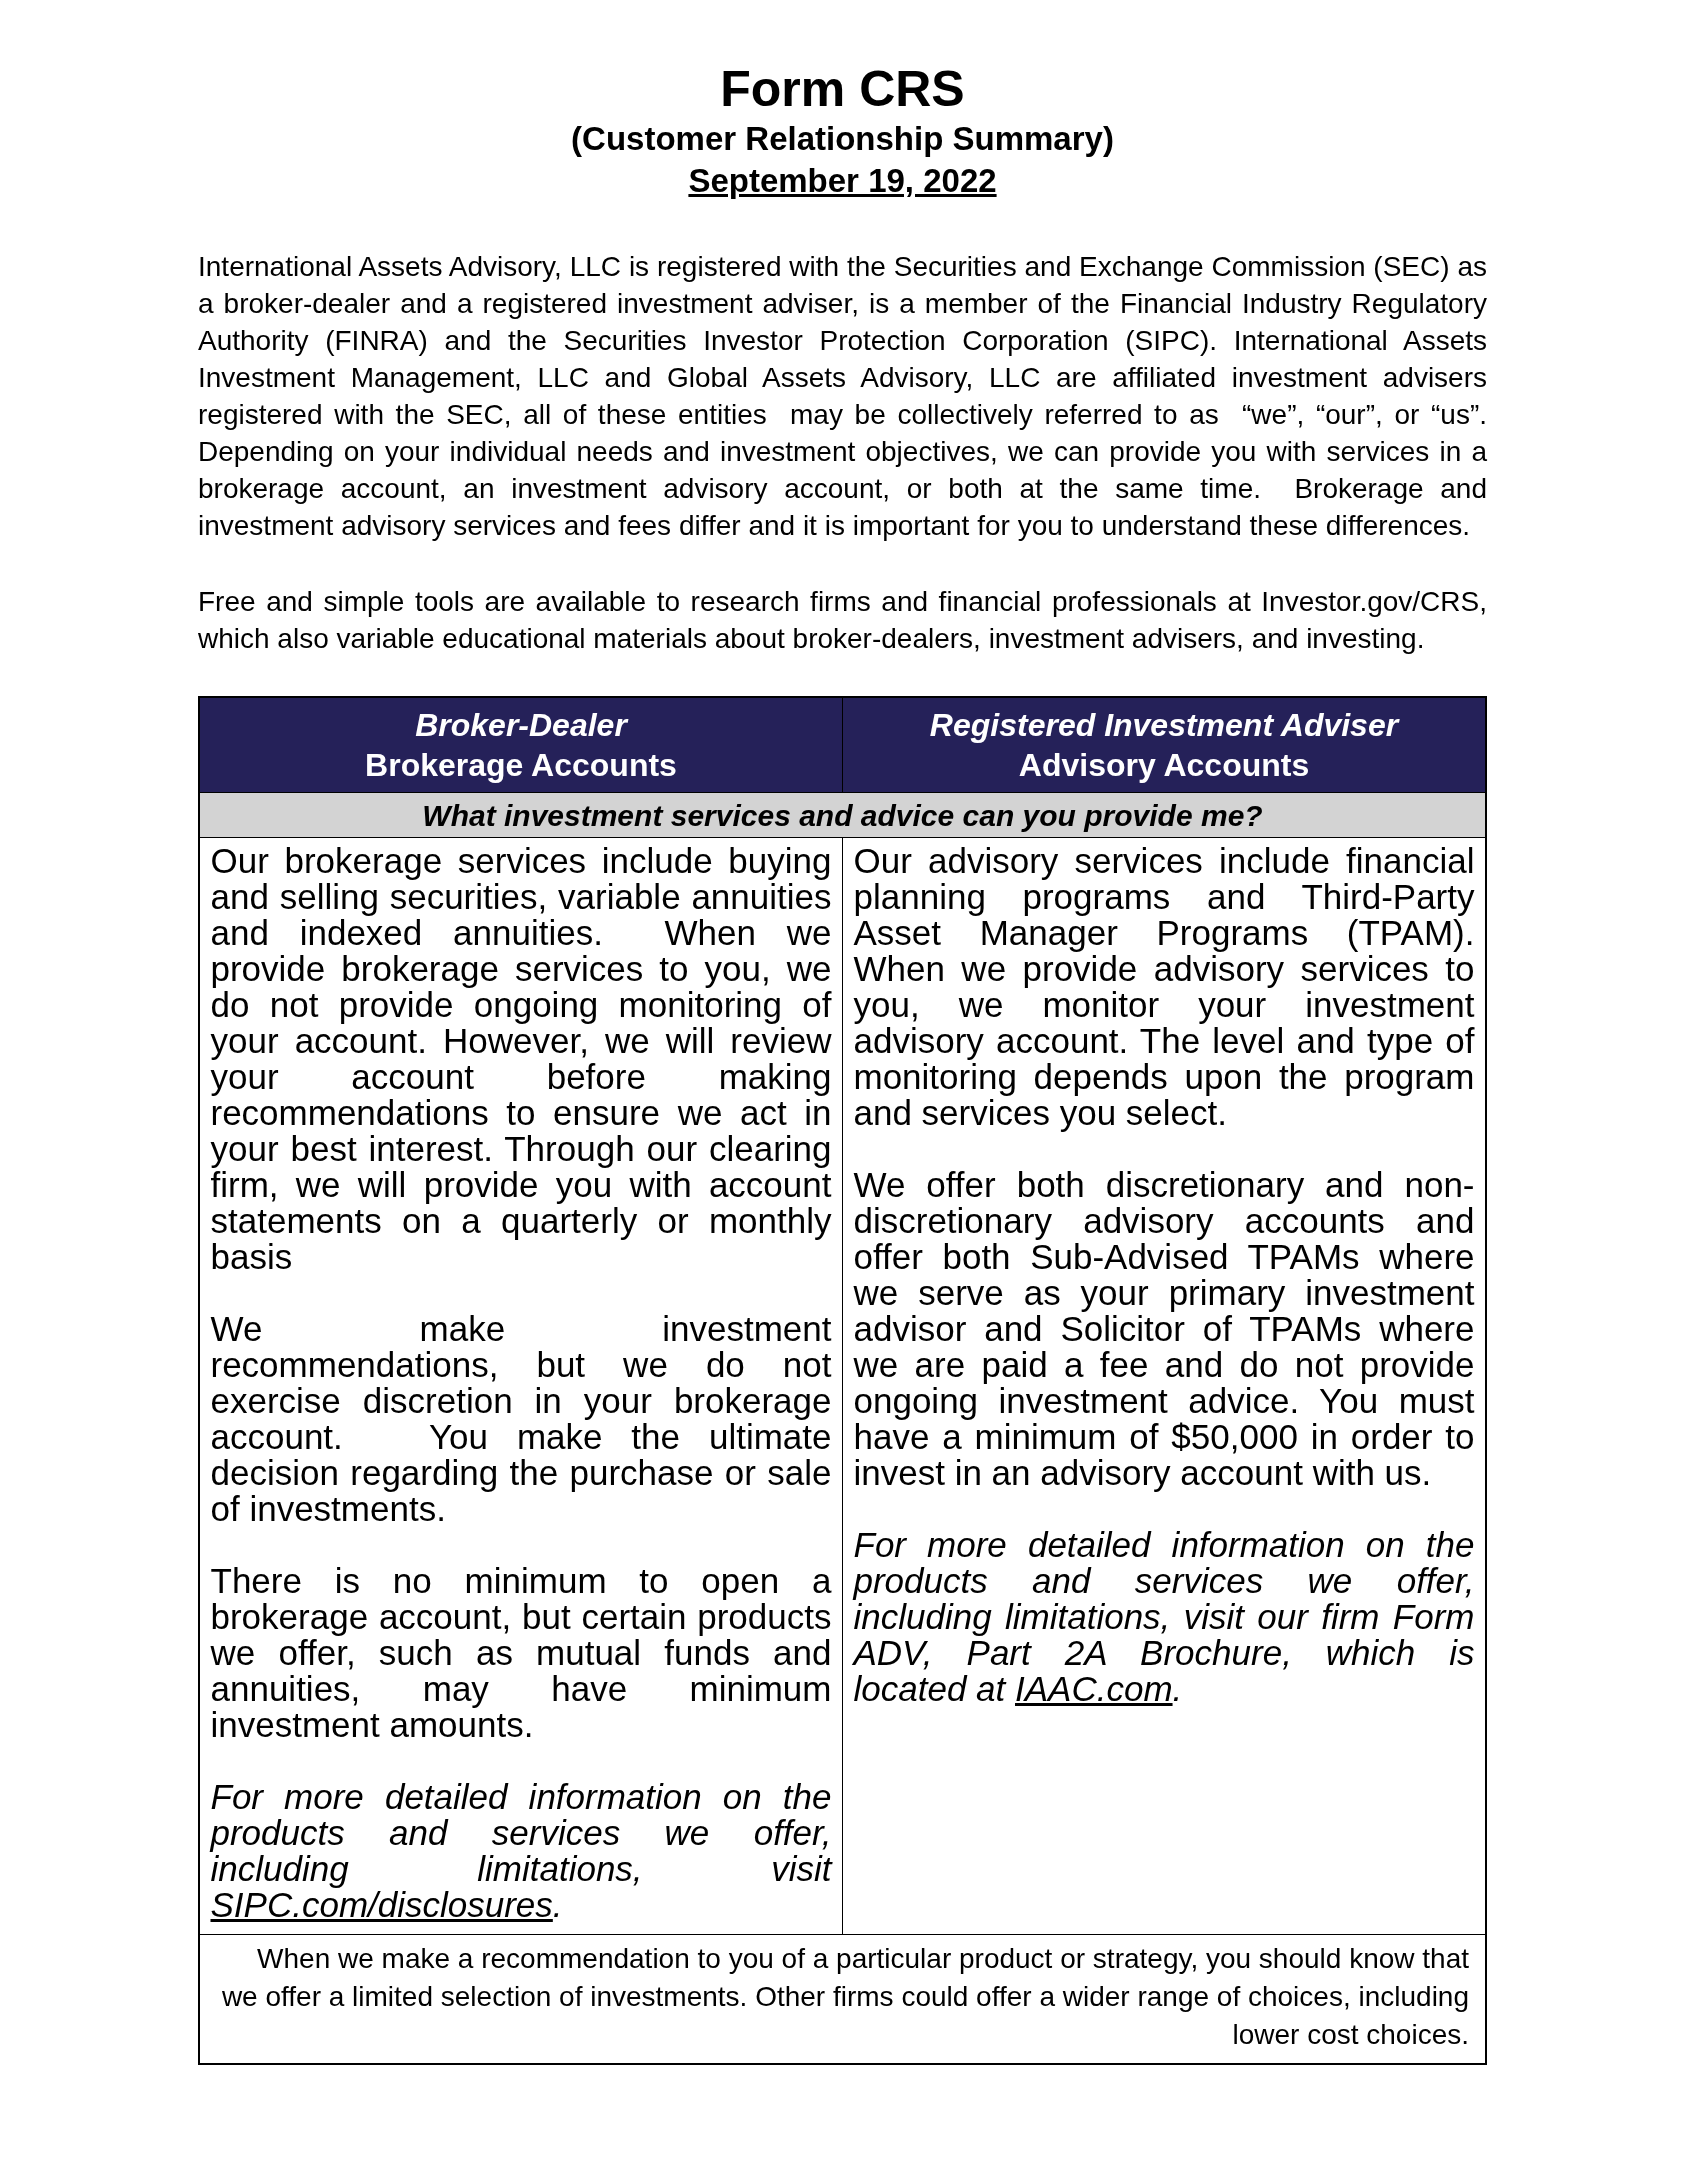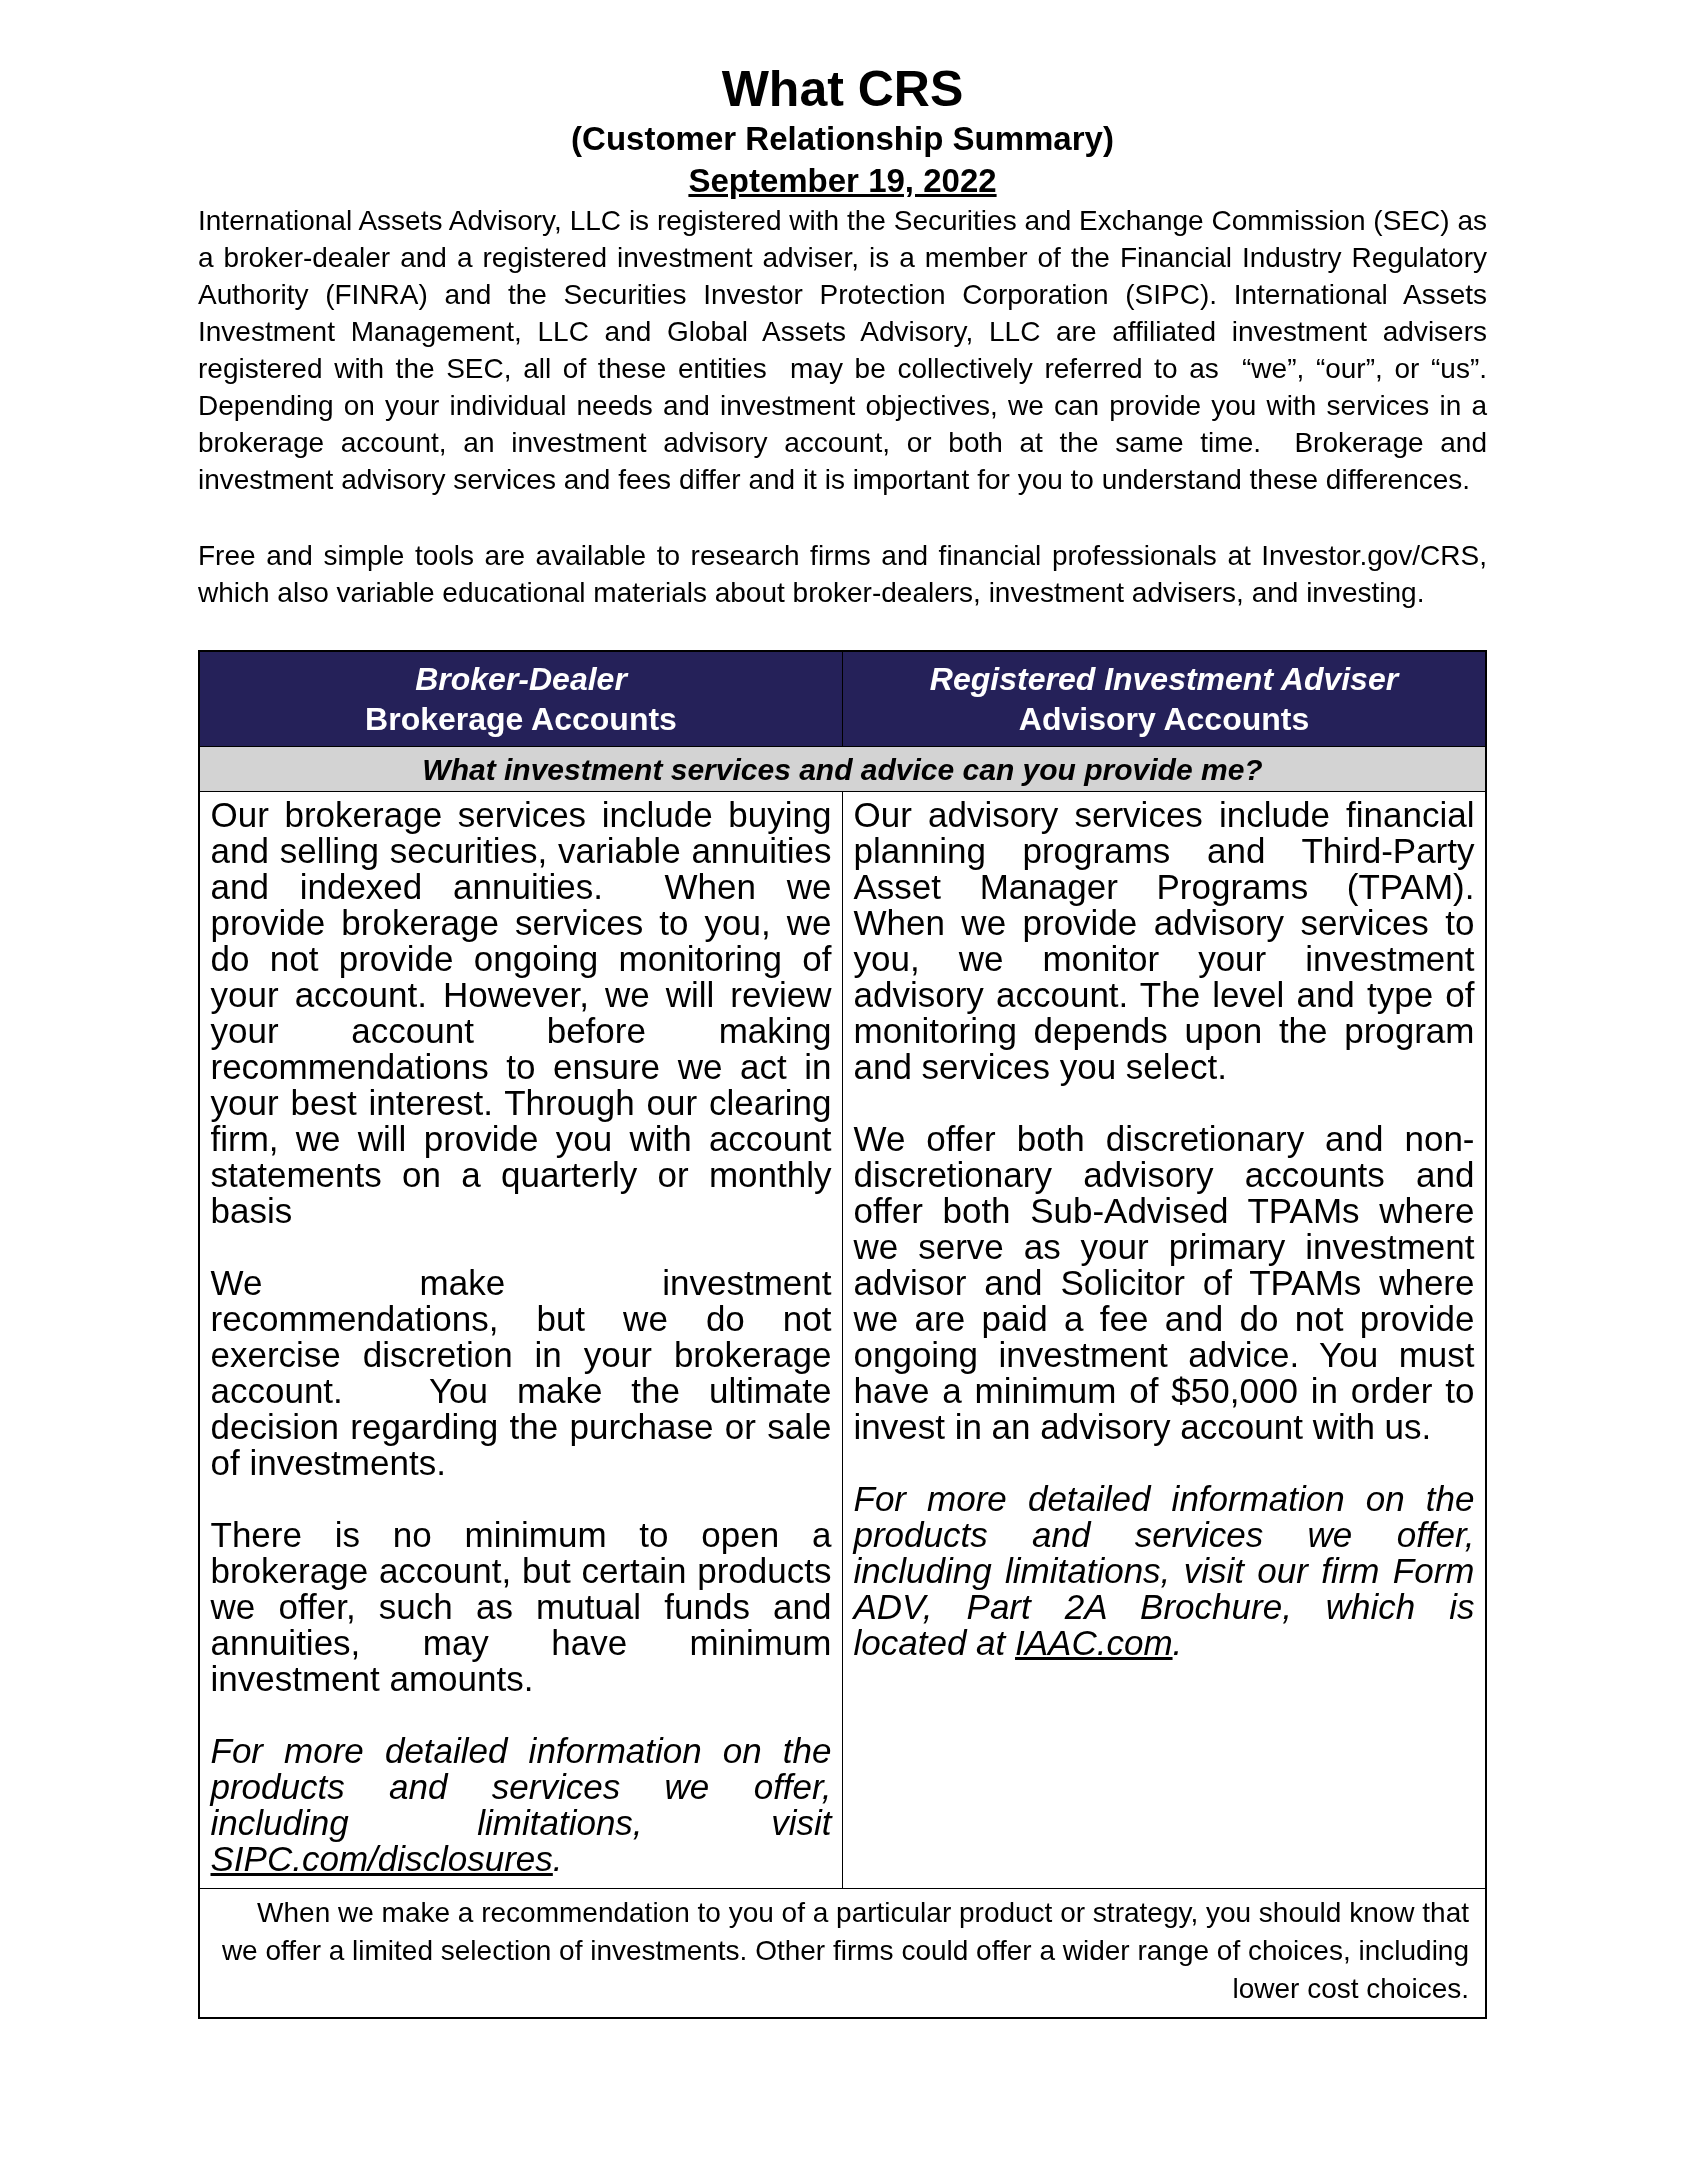--- a/index.html
+++ b/index.html
@@ -30,20 +30,21 @@
     font-weight:bold;
     line-height:42px;
   }
   .doc-date{
     font-size:33px;
     font-weight:bold;
     line-height:42px;
     text-decoration:underline;
   }
   .intro{
+    margin-top:46px;
   }
   .intro p{
     font-size:28px;
     line-height:37px;
     text-align:justify;
     margin:0 0 39px 0;
   }
   table.crs{
     width:100%;
     border-collapse:collapse;
@@ -105,21 +106,21 @@
     line-height:38px;
     padding:5.3px 16px 8.8px 16px;
   }
 </style>
 </head>
 <body>
 
 <div class="page">
 
   <div class="doc-header">
-    <h1 class="doc-title">What CRS</h1>
+    <h1 class="doc-title">Form CRS</h1>
     <div class="doc-subtitle">(Customer Relationship Summary)</div>
     <div class="doc-date">September 19, 2022</div>
   </div>
 
   <div class="intro">
     <p>International Assets Advisory, LLC is registered with the Securities and Exchange Commission (SEC) as a broker-dealer and a registered investment adviser, is a member of the Financial Industry Regulatory Authority (FINRA) and the Securities Investor Protection Corporation (SIPC). International Assets Investment Management, LLC and Global Assets Advisory, LLC are affiliated investment advisers registered with the SEC, all of these entities&nbsp; may be collectively referred to as &nbsp;“we”, “our”, or “us”. Depending on your individual needs and investment objectives, we can provide you with services in a brokerage account, an investment advisory account, or both at the same time.&nbsp; Brokerage and investment advisory services and fees differ and it is important for you to understand these differences.</p>
     <p>Free and simple tools are available to research firms and financial professionals at Investor.gov/CRS, which also variable educational materials about broker-dealers, investment advisers, and investing.</p>
   </div>
 
   <table class="crs">

